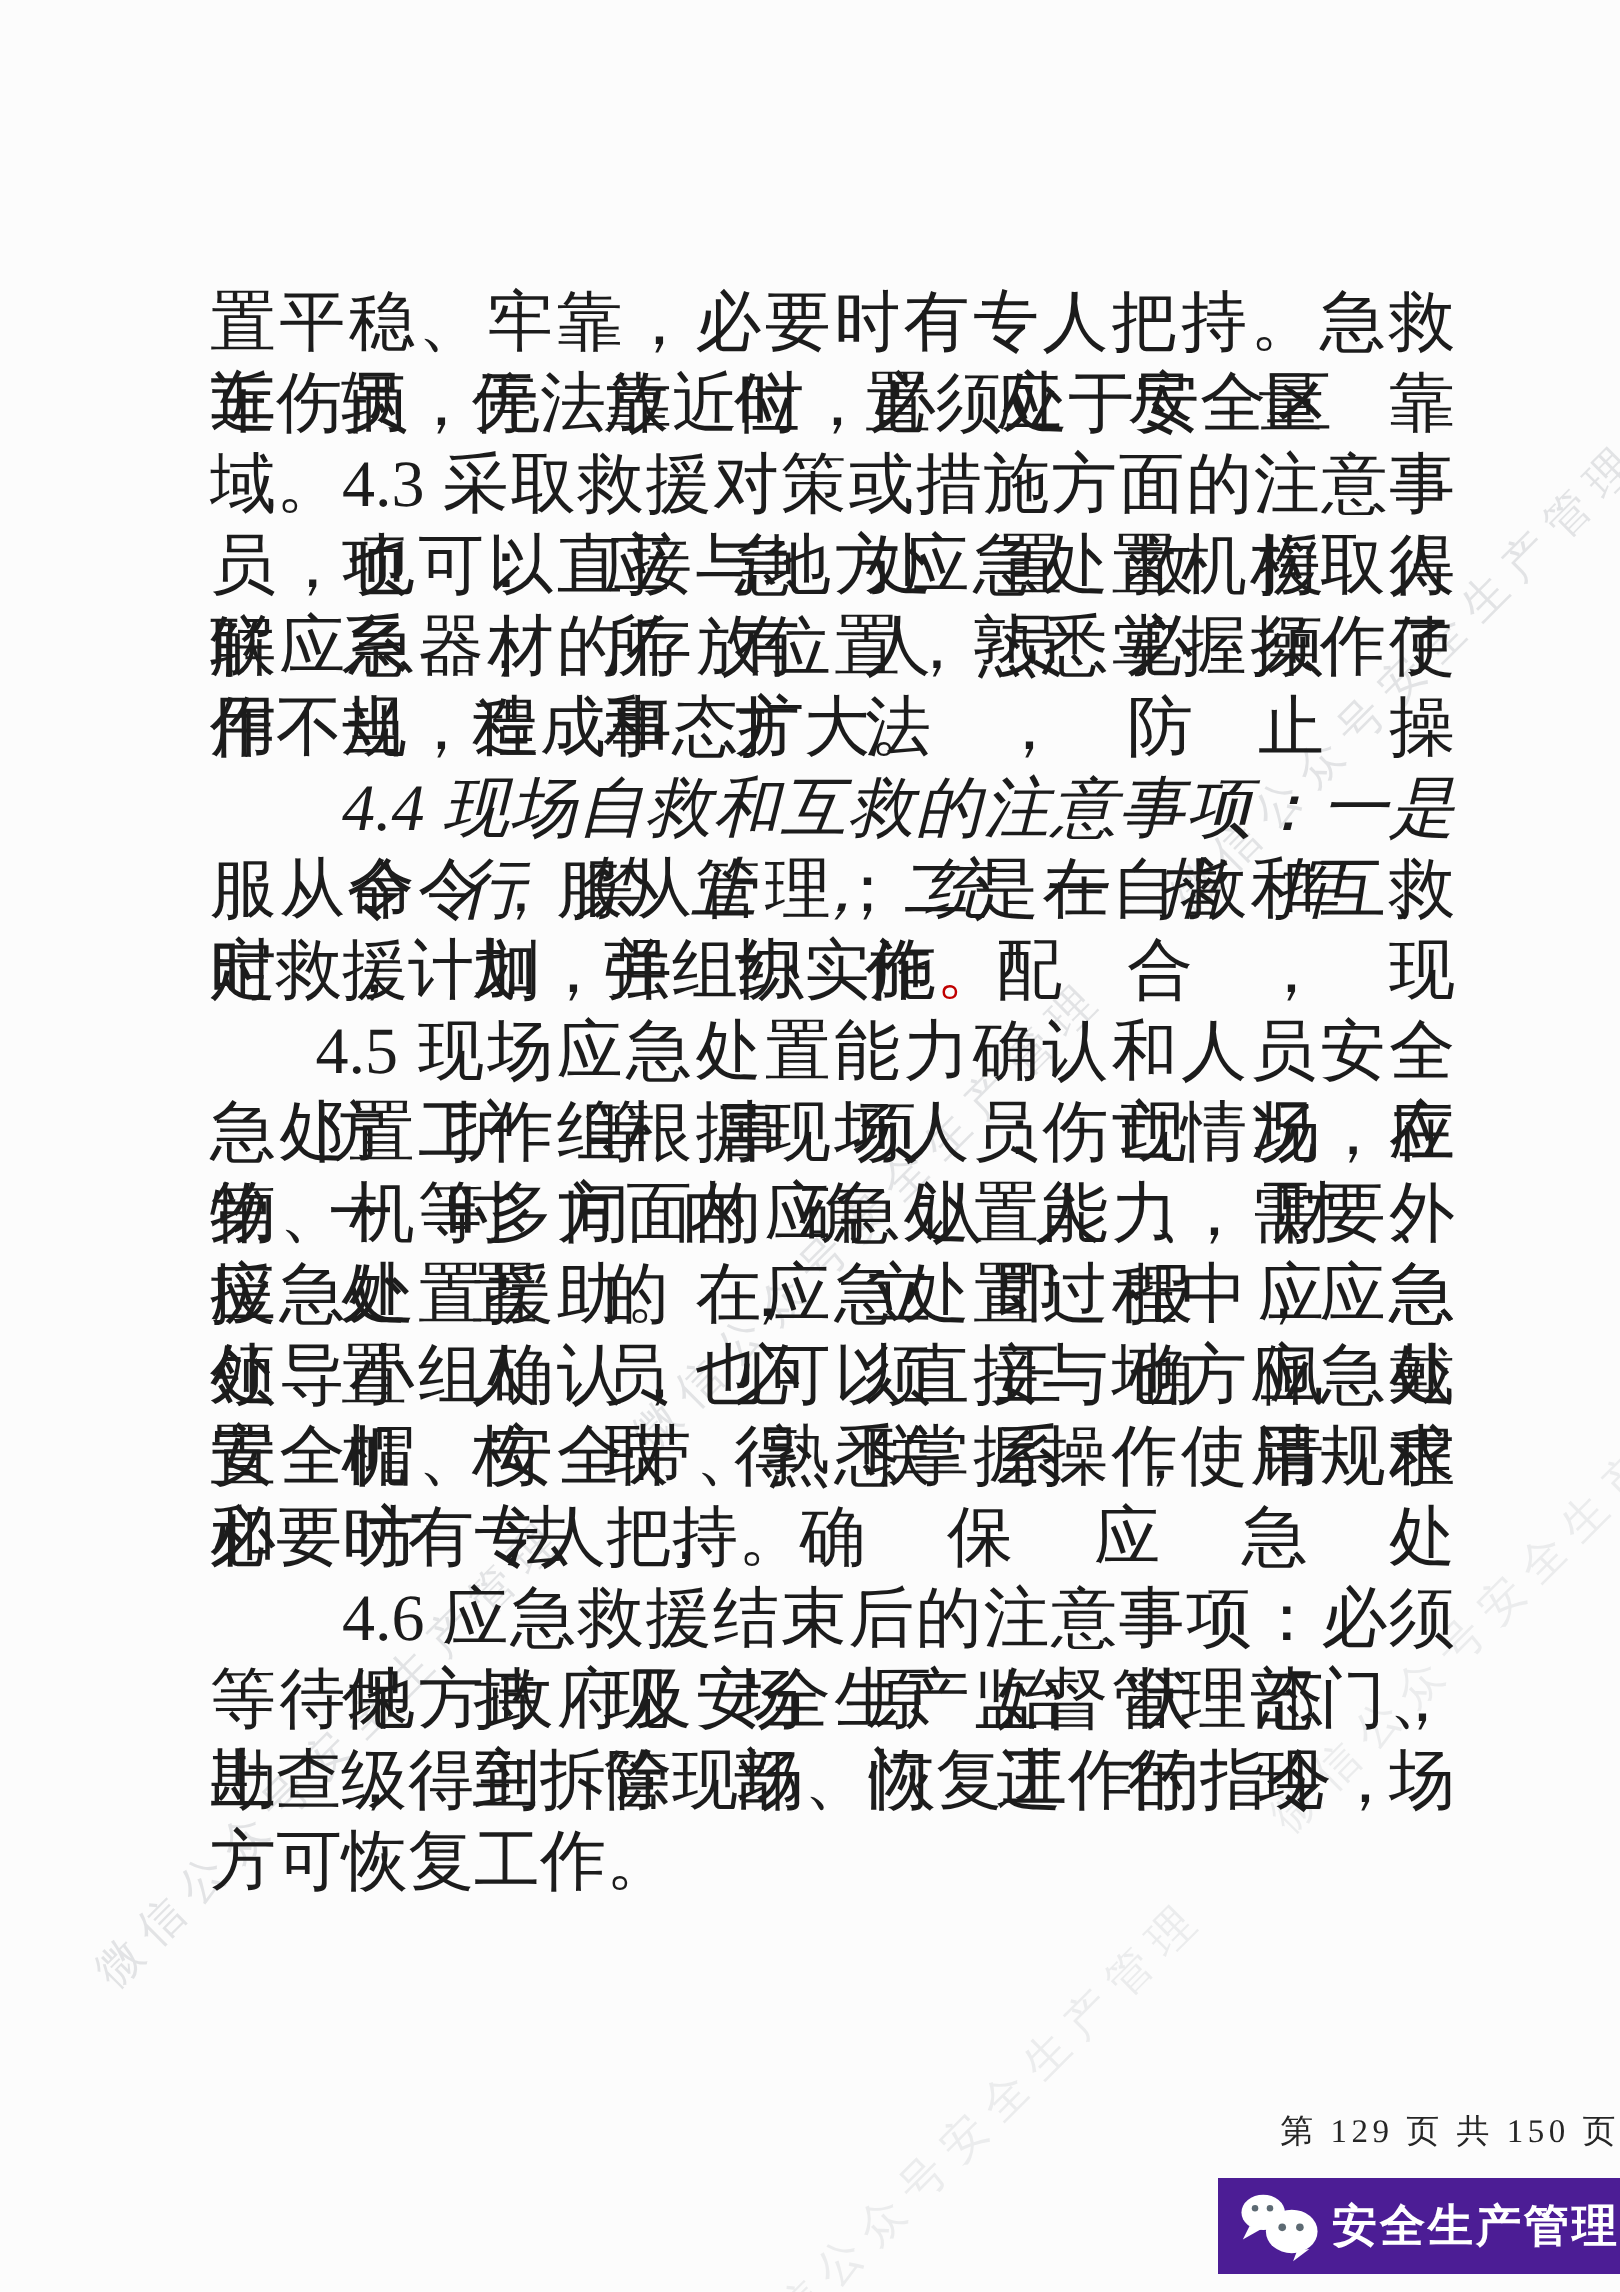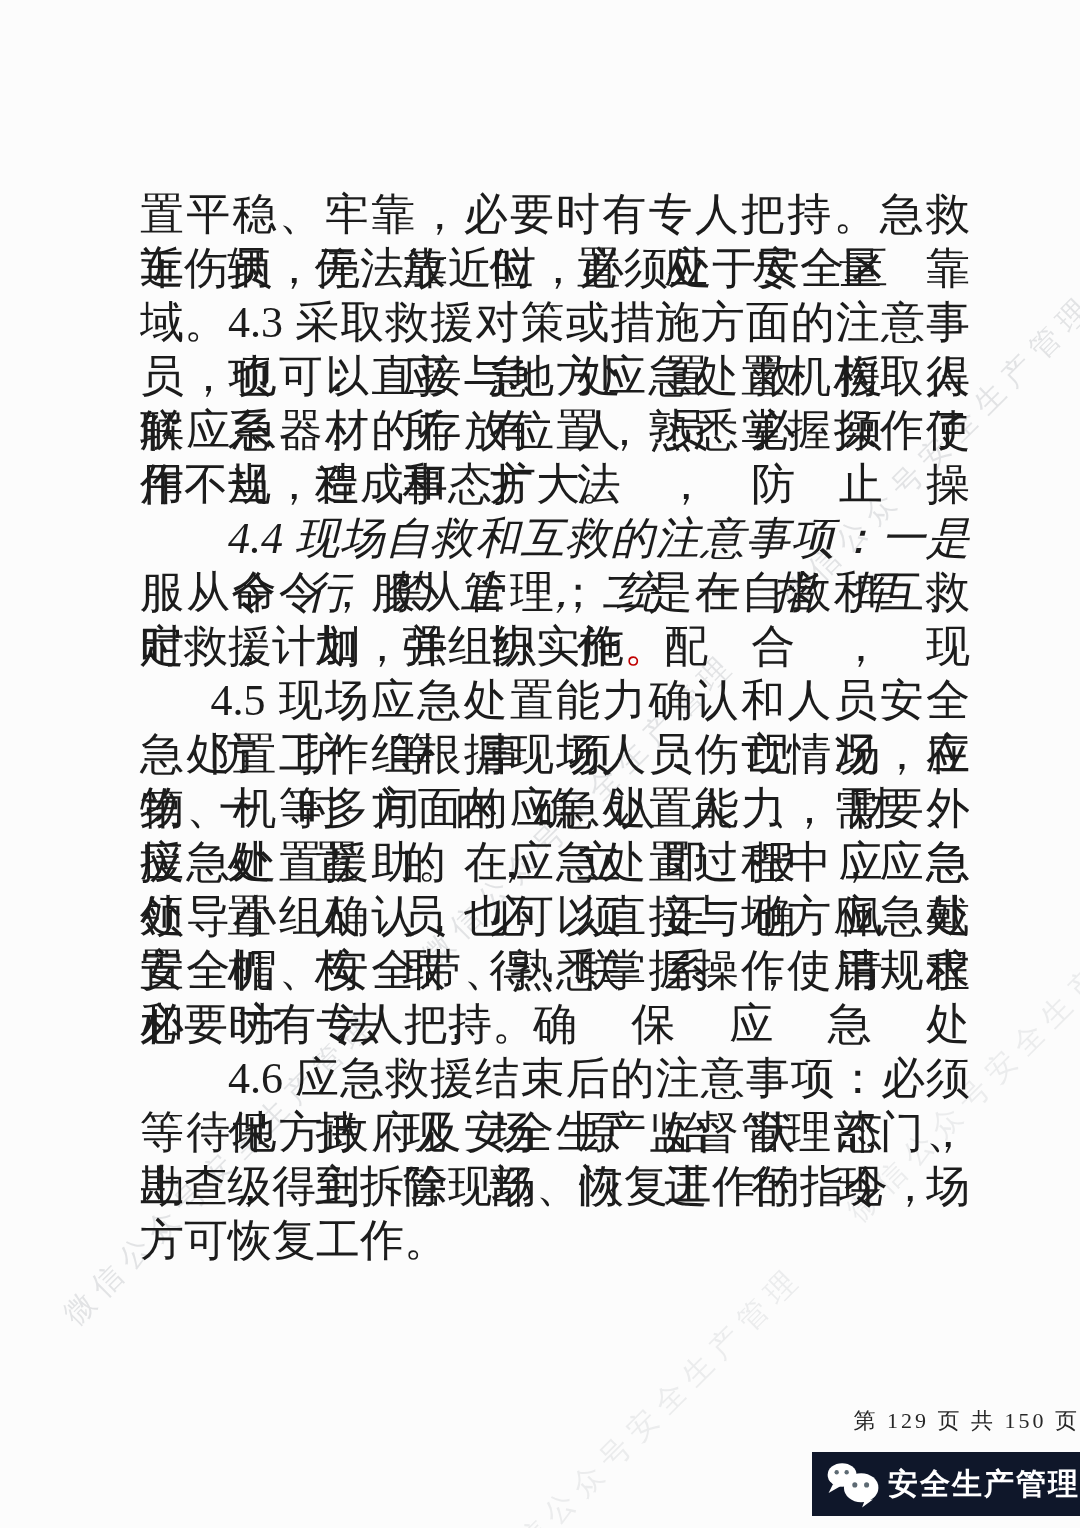--- a/index.html
+++ b/index.html
@@ -82,21 +82,21 @@
       <div class="line"><span>必要时有专人把持。</span></div>
       <div class="line just" style="padding-left: 2em;"><span>4.6 应急救援结束后的注意事项：必须保持现场原始状态，</span></div>
       <div class="line just"><span>等待地方政府及安全生产监督管理部门、上级主管部门进行现场</span></div>
       <div class="line"><span>勘查，得到拆除现场、恢复工作的指令，方可恢复工作。</span></div>
     </div>
 
   <div class="footer">
     <span>第 129 页 共 150 页</span>
   </div>
 
-  <div class="brand" style="background: #0f172a;">
+  <div class="brand" style="background: #4c1d95;">
     <svg class="brand-icon" viewBox="0 0 64 52" xmlns="http://www.w3.org/2000/svg">
       <ellipse cx="20" cy="16" rx="16" ry="13" fill="#ffffff"></ellipse>
       <polygon points="10,26 5,36 19,28" fill="#ffffff"></polygon>
       <circle cx="14" cy="13" r="2.4" fill="#5d6a73"></circle>
       <circle cx="25" cy="13" r="2.4" fill="#5d6a73"></circle>
       <ellipse cx="41" cy="30" rx="19" ry="16" fill="#ffffff"></ellipse>
       <polygon points="45,44 42,52 54,43" fill="#ffffff"></polygon>
       <circle cx="34" cy="27" r="2.8" fill="#5d6a73"></circle>
       <circle cx="47" cy="27" r="2.8" fill="#5d6a73"></circle>
     </svg>

